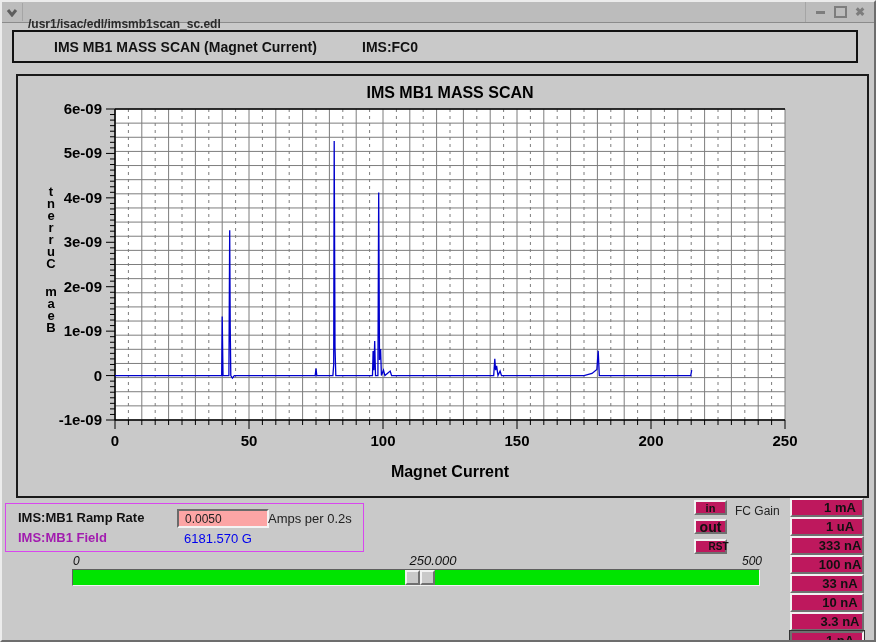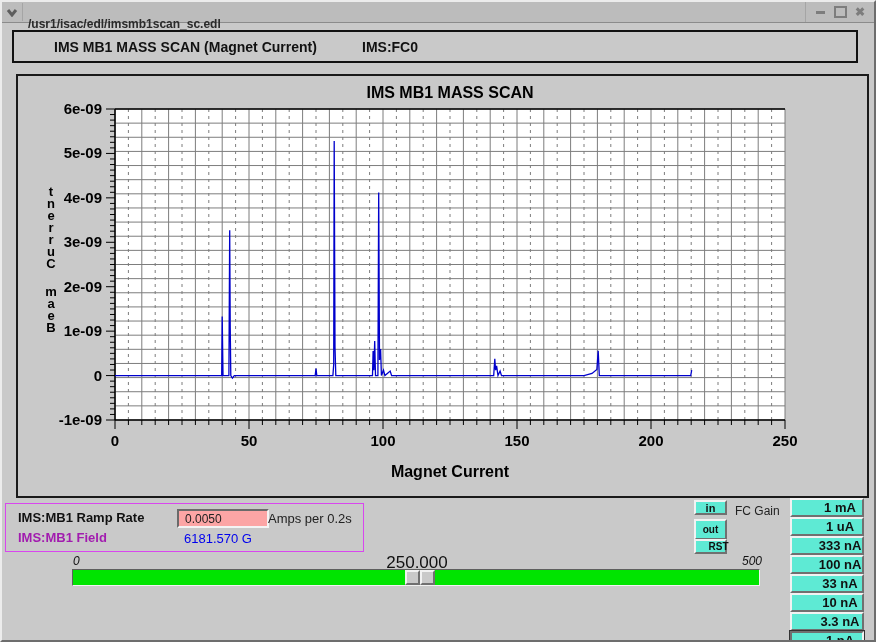--- a/index.html
+++ b/index.html
@@ -35,35 +35,35 @@
   
   .ramp-panel{position:absolute;left:3px;top:501px;width:357px;height:47px;border:1px solid #d946ef;}
   .ramp-label{position:absolute;left:12px;top:6px;font-size:13px;font-weight:bold;color:#111;}
   .ramp-input{position:absolute;left:171px;top:5px;width:82px;height:15px;background:#fca5a5;
               border:2px solid;border-color:#6a6a6a #f4f4f4 #f4f4f4 #6a6a6a;
               font-family:"Liberation Sans",sans-serif;font-size:12px;color:#222;padding:0 0 0 6px;}
   .ramp-units{position:absolute;left:262px;top:7px;font-size:13px;color:#222;}
   .field-label{position:absolute;left:12px;top:26px;font-size:13px;font-weight:bold;color:#a21caf;text-align:right;}
   .field-value{position:absolute;left:178px;top:27px;font-size:13px;font-weight:500;color:#0000ee;}
   
-  .bevel-btn{background:#5eead4;border:2px solid;border-color:#f2f2f2 #707070 #707070 #f2f2f2;
+  .bevel-btn{background:#be185d;border:2px solid;border-color:#f2f2f2 #707070 #707070 #f2f2f2;
              font-family:"Liberation Sans",sans-serif;font-weight:bold;color:#111;cursor:pointer;
              display:flex;align-items:center;justify-content:center;box-sizing:border-box;padding:0;}
   .fc-in {position:absolute;left:692px;top:498px;width:33px;height:15px;font-size:11px;}
-  .fc-out{position:absolute;left:692px;top:517px;width:33px;height:21px;font-size:10px;}
+  .fc-out{position:absolute;left:692px;top:517px;width:33px;height:15px;font-size:14px;}
   .fc-rst{position:absolute;left:692px;top:537px;width:33px;height:15px;font-size:10px;padding-left:16px;}
   .fc-gain-label{position:absolute;left:733px;top:502px;font-size:12px;color:#222;}
   .gain-col{position:absolute;left:788px;top:496px;width:74px;height:128px;
             display:flex;flex-direction:column;justify-content:space-between;}
   .gain-btn{height:24px;font-size:13px;padding-left:26px;}
   .gain-btn.pressed{border-color:#707070 #f2f2f2 #f2f2f2 #707070;outline:1px solid #333;}
   
   .slider-minlab{position:absolute;left:71px;top:552px;font-size:12px;font-style:italic;color:#111;}
-  .slider-vallab{position:absolute;left:340px;top:551px;width:150px;text-align:center;
-                 font-size:17px;color:#111;}
+  .slider-vallab{position:absolute;left:356px;top:551px;width:150px;text-align:center;
+                 font-size:13px;font-style:italic;color:#111;}
   .slider-maxlab{position:absolute;left:740px;top:552px;font-size:12px;font-style:italic;color:#111;}
   .slider-track{position:absolute;left:70px;top:567px;width:688px;height:17px;background:#00e400;
                 border:1px solid;border-color:#5f5f5f #f2f2f2 #f2f2f2 #5f5f5f;box-sizing:border-box;}
   .slider-handle{position:absolute;left:403px;top:568px;width:30px;height:15px;display:flex;cursor:pointer;}
   .slider-handle div{width:15px;height:15px;background:#c9c9c9;box-sizing:border-box;
                      border:2px solid;border-color:#f2f2f2 #707070 #707070 #f2f2f2;}
 </style>
 </head>
 <body>
 

